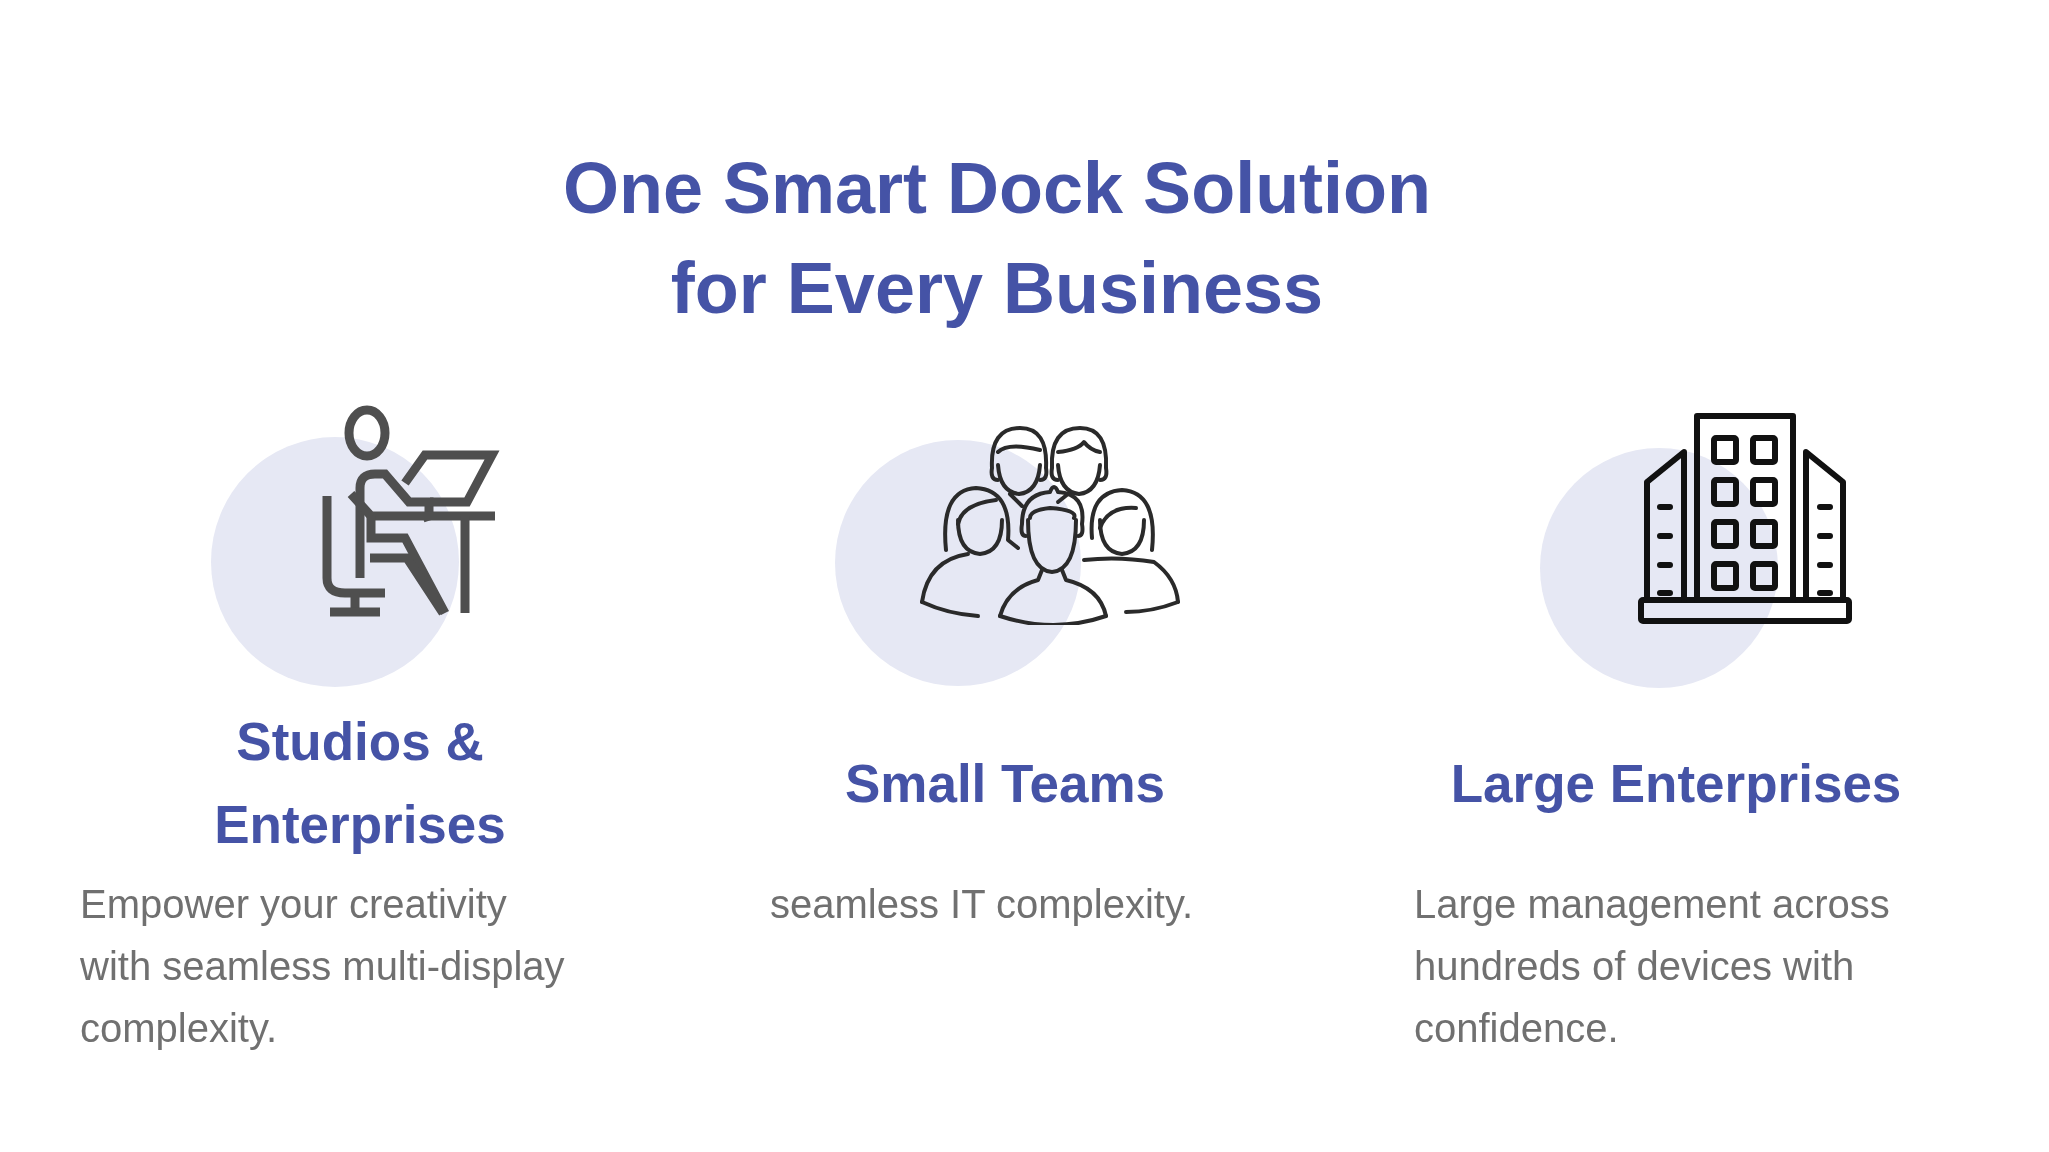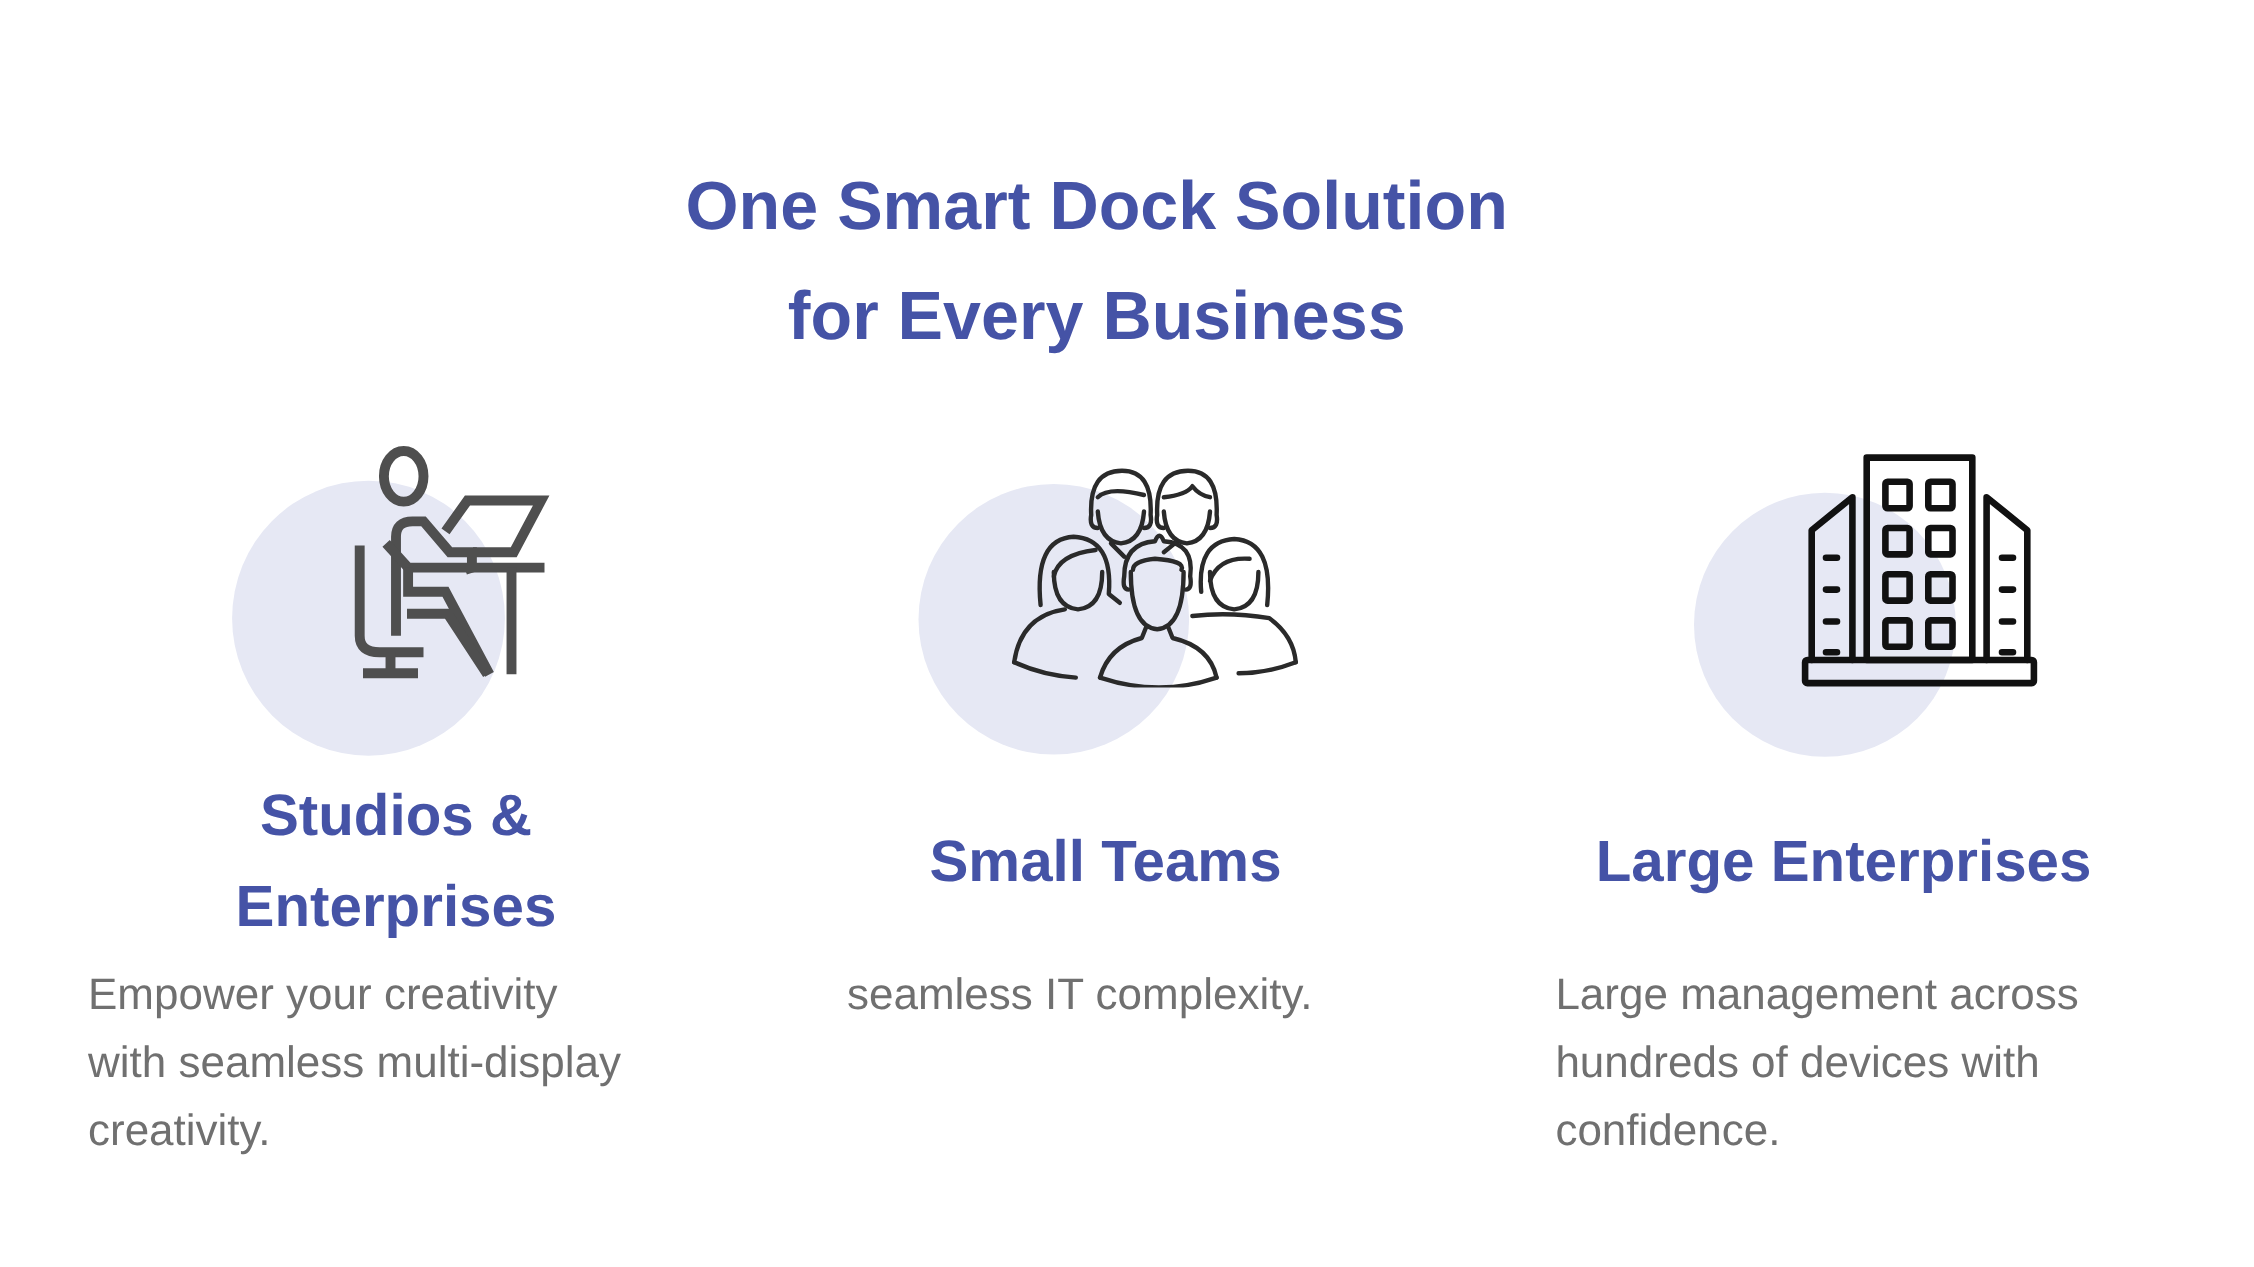--- a/index.html
+++ b/index.html
@@ -15,21 +15,21 @@
       font-family: "Liberation Sans", sans-serif;
     }
     .title {
       position: absolute;
       left: 0;
       top: 138px;
       width: 1994px;
       text-align: center;
       color: #4553a6;
       font-weight: 700;
-      font-size: 62px;
+      font-size: 72px;
       line-height: 100px;
       margin: 0;
     }
     .title span { display: block; }
 
     .card { position: absolute; }
 
     .circle {
       position: absolute;
       border-radius: 50%;
@@ -90,21 +90,21 @@
       <path d="M160 118 V215"></path>
     </g>
   </svg>
   <h2 class="heading" style="left:100px; top:700px; width:520px;">
     <span>Studios &amp;</span>
     <span>Enterprises</span>
   </h2>
   <p class="desc" style="left:80px; top:873px;">
     <span>Empower your creativity</span>
     <span>with seamless multi-display</span>
-    <span>creativity.</span>
+    <span>complexity.</span>
   </p>
 </section>
 
 <section class="card">
   <div class="circle" style="left:835px; top:440px; width:246px; height:246px;"></div>
   <svg class="icon" style="left:918px; top:420px;" width="265" height="205" viewBox="0 0 265 205">
     <g fill="none" stroke="#2a2a2a" stroke-width="4" stroke-linecap="round" stroke-linejoin="round">
 
       <path d="M80 60 Q72 60 74 48 Q72 8 102 8 Q130 8 128 48 Q130 60 122 60"></path>
       <path d="M80 32 Q90 22 122 30"></path>

